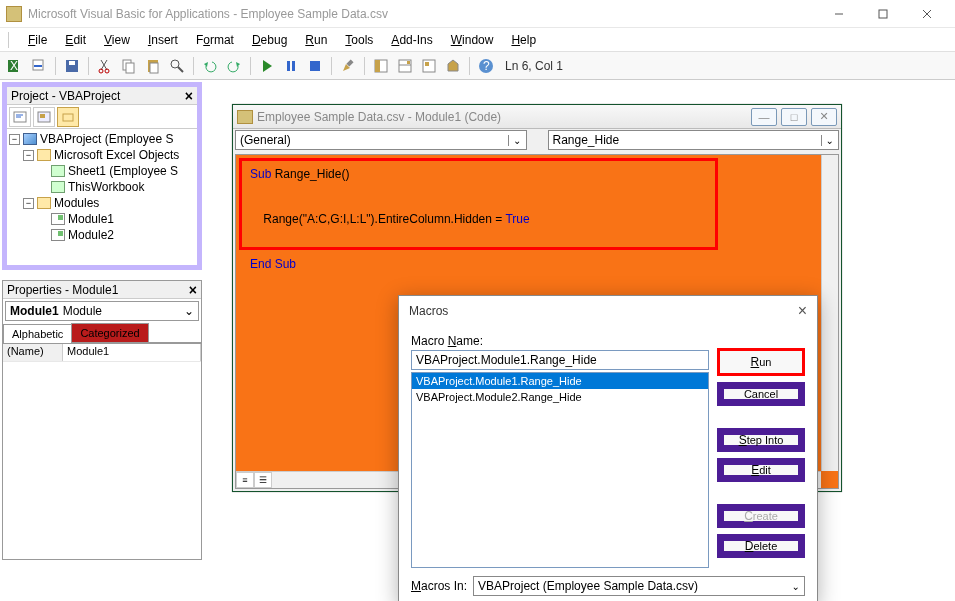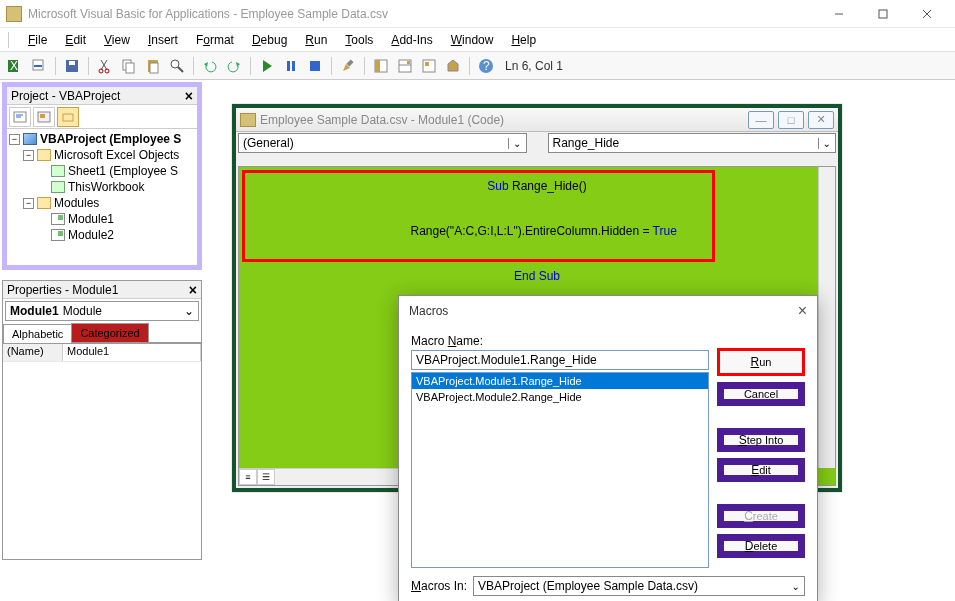--- a/index.html
+++ b/index.html
@@ -40,49 +40,49 @@
 .tree-row { display: flex; align-items: center; height: 16px; white-space: nowrap; }
 .tree-indent1 { padding-left: 14px; }
 .tree-indent3 { padding-left: 42px; }
 .tree-toggle { width: 11px; height: 11px; border: 1px solid #888; display: inline-flex; align-items: center; justify-content: center; margin-right: 3px; font-size: 9px; line-height: 1; background: #fff; }
 .tree-icon { width: 14px; height: 12px; margin-right: 3px; display: inline-block; }
 .tree-folder { background: #ffe9a8; border: 1px solid #c7a24a; }
 .tree-vba { background: linear-gradient(135deg,#a8d0ff,#5090d0); border: 1px solid #406090; }
 .tree-sheet { background: #d0ffd0; border: 1px solid #70a070; }
 .tree-module { background: #fff; border: 1px solid #888; position: relative; }
 .tree-module::after { content: ""; position: absolute; right: 1px; top: 1px; width: 5px; height: 5px; background: #70c070; }
-.tree-label.bold { font-weight: bold; }
+.tree-label.bold { font-weight: normal; }
 
 
 .props-pane { position: absolute; left: 2px; top: 280px; width: 200px; border: 1px solid #999; height: 280px; display: flex; flex-direction: column; background: #fff; }
 .props-select { border: 1px solid #999; margin: 2px; height: 20px; display: flex; align-items: center; padding: 0 4px; font-size: 11px; }
 .props-select .bold { font-weight: bold; margin-right: 4px; }
 .props-select .dd { margin-left: auto; }
 .props-tabs { display: flex; border-bottom: 1px solid #999; }
 .props-tab { padding: 3px 8px; font-size: 11px; border: 1px solid #999; border-bottom: none; margin-right: -1px; background: #fff; position: relative; top: 1px; }
 .props-tab.inactive { background: #b91c1c; top: 0; }
 .props-grid { flex: 1; border-top: 1px solid #999; }
 .props-row { display: flex; height: 18px; border-bottom: 1px solid #e8e8e8; }
 .props-cell { padding: 1px 4px; font-size: 11px; border-right: 1px solid #ccc; }
 .props-cell.name { width: 60px; background: #f0f0f0; }
 .props-cell.val { flex: 1; }
 
 
 .mdi { flex: 1; position: relative; background: #fff; }
 
 
-.code-win { position: absolute; left: 28px; top: 24px; width: 610px; height: 388px; border: 4px solid #14532d; background: #f0f0f0; box-shadow: 0 0 1px #888; display: flex; flex-direction: column; }
+.code-win { position: absolute; left: 28px; top: 24px; width: 610px; height: 388px; border: 1px solid #14532d; background: #f0f0f0; box-shadow: 0 0 1px #888; display: flex; flex-direction: column; }
 .code-titlebar { height: 24px; background: linear-gradient(#f8f8f8,#e8e8e8); border-bottom: 1px solid #bbb; display: flex; align-items: center; padding: 0 4px; color: #888; }
 .code-titlebar .ic { width: 16px; height: 14px; margin-right: 4px; background: #d4c178; border: 1px solid #b09040; }
 .code-titlebar .win-controls { margin-left: auto; display: flex; gap: 4px; }
 .code-titlebar .wc { width: 26px; height: 18px; border: 1px solid #7a99b8; background: #f4f8fc; display: flex; align-items: center; justify-content: center; font-size: 11px; border-radius: 2px; }
 .code-dropdowns { height: 22px; display: flex; gap: 21px; padding: 1px 2px; background: #f0f0f0; }
 .code-dd { flex: 1; border: 1px solid #888; background: #fff; display: flex; align-items: center; padding: 0 4px; font-size: 12px; }
 .code-dd .arr { margin-left: auto; border-left: 1px solid #888; padding-left: 4px; font-size: 10px; }
-.code-body { flex: 1; background: #84cc16; position: relative; border: 1px solid #999; margin: 12px 2px 2px 2px; display: flex; flex-direction: column; text-align: center; }
+.code-body { flex: 1; background: #f97316; position: relative; border: 1px solid #999; margin: 3px 2px 2px 2px; display: flex; flex-direction: column; }
 .code-text { padding: 8px 14px; font-family: Consolas, "Courier New", monospace; font-size: 14px; line-height: 1.6; white-space: pre; flex: 1; }
 .code-hl { position: absolute; border: 3px solid #ff0000; left: 3px; top: 3px; right: 120px; height: 92px; pointer-events: none; }
 .kw { color: #0000cc; }
 .code-scroll-v { position: absolute; right: 0; top: 0; bottom: 17px; width: 17px; background: #f0f0f0; border-left: 1px solid #ccc; }
 .code-scroll-h { position: absolute; left: 0; right: 17px; bottom: 0; height: 17px; background: #f0f0f0; border-top: 1px solid #ccc; display: flex; }
 .code-scroll-h .view-btn { width: 18px; height: 16px; border: 1px solid #ccc; background: #fff; font-size: 9px; display: flex; align-items: center; justify-content: center; }
 
 
 .ghost-win { position: absolute; left: 45px; top: 78px; width: 610px; height: 340px; border: 1px solid #bbb; background: #f8f8f8; z-index: -1; }
 .ghost-scroll-v { position: absolute; right: 0; top: 0; bottom: 17px; width: 17px; background: #f0f0f0; border-left: 1px solid #ccc; }

